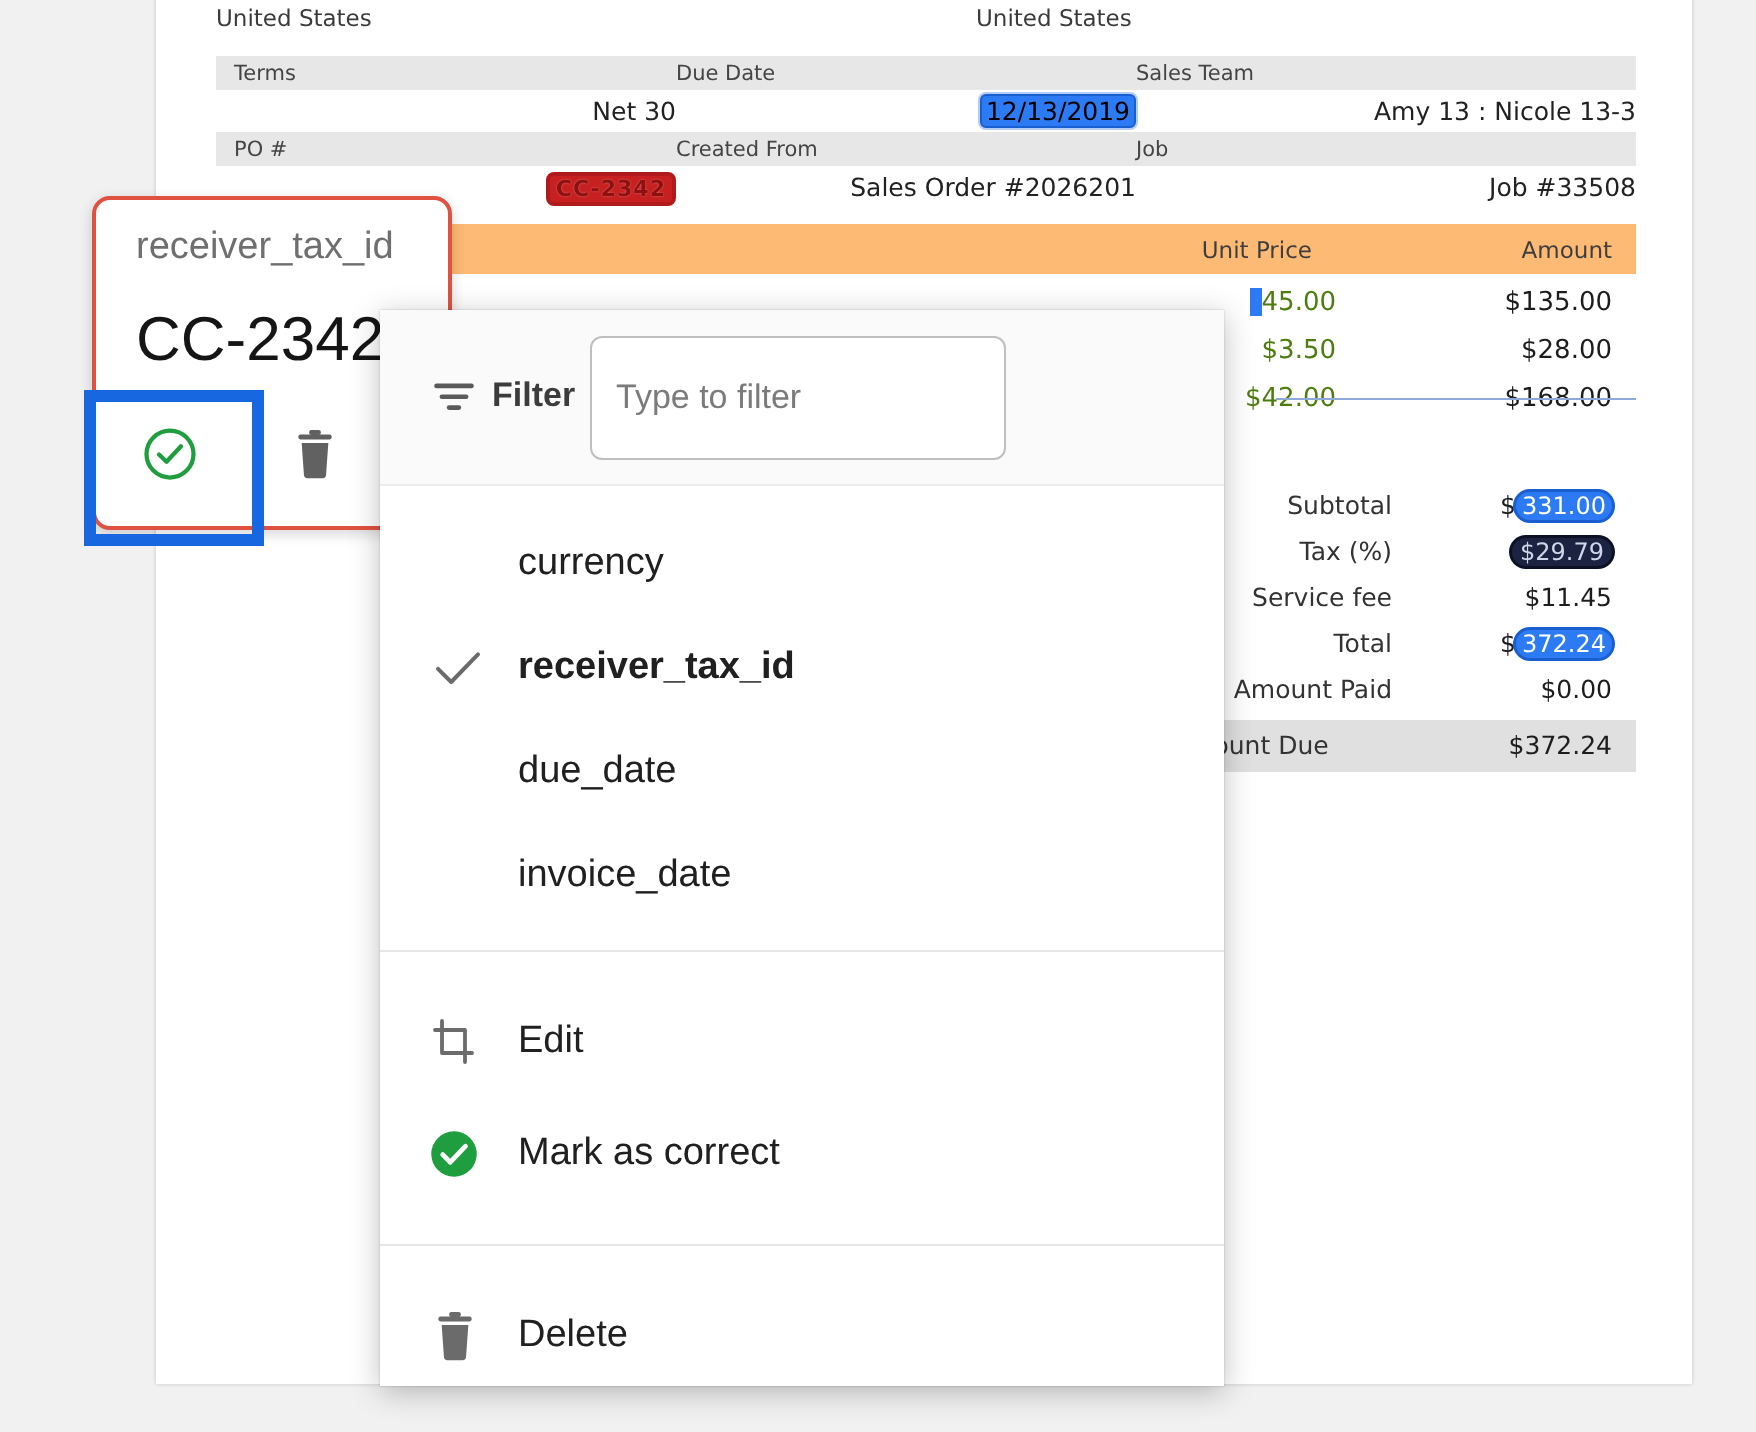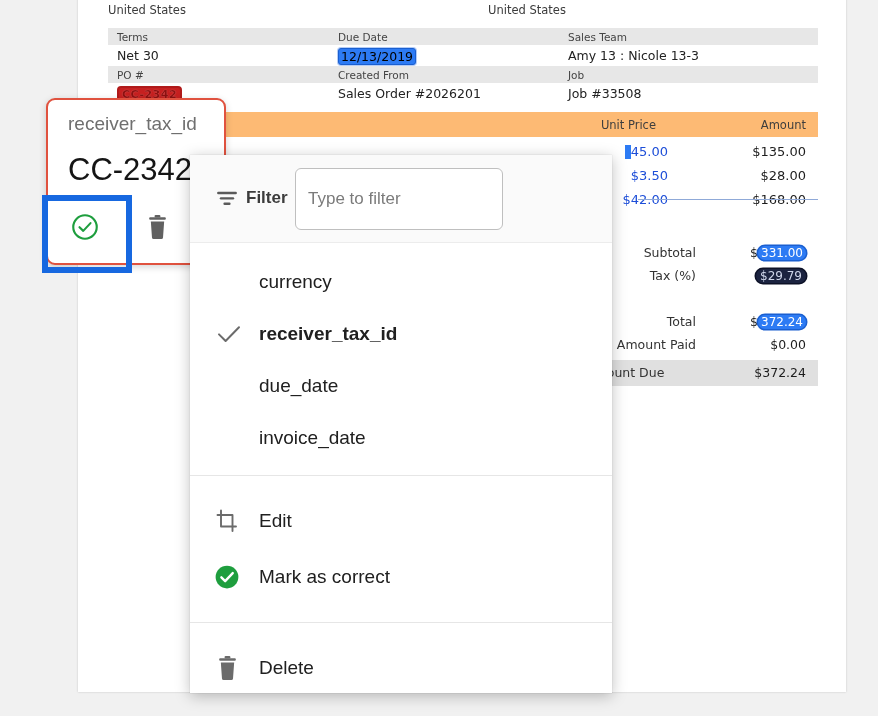--- a/index.html
+++ b/index.html
@@ -32,21 +32,21 @@
   .addr-txt {
     font-family: "DejaVu Sans", sans-serif;
     font-size: 11.5px; color: #3b3b3b;
   }
 
   
   .info-tbl { position: absolute; left: 30px; top: 66px; width: 710px; }
   .info-hdr {
     display: flex; background: #e7e7e7; height: 17px; align-items: center;
   }
-  .info-val { display: flex; height: 21px; align-items: center; }
+  .info-val { display: flex; height: 21px; align-items: center; text-align: right; }
   .c1 { width: 230px; padding-left: 9px; }
   .c2 { width: 230px; }
   .c3 { width: 250px; }
   .hdr-t {
     font-family: "DejaVu Sans", sans-serif;
     font-size: 10.5px; color: #444;
   }
   .val-t {
     font-family: "DejaVu Sans", sans-serif;
     font-size: 12.5px; color: #222;
@@ -93,21 +93,21 @@
     font-size: 11.5px; color: #3e3e3e;
   }
   .ih-unit { right: 162px; }
   .ih-amt  { right: 12px; }
 
   .item-row {
     position: absolute; left: 30px; width: 710px; height: 24px;
   }
   .cell-unit {
     position: absolute; right: 150px; text-align: right;
-    font-family: "DejaVu Sans", sans-serif; font-size: 13px; color: #1d4ed8;
+    font-family: "DejaVu Sans", sans-serif; font-size: 13px; color: #4d7c0f;
   }
   .cell-amt {
     position: absolute; right: 12px; text-align: right;
     font-family: "DejaVu Sans", sans-serif; font-size: 13px; color: #1d1d1d;
   }
   .caret-blue {
     display: inline-block; width: 6px; height: 14px;
     background: #2d7bf4; vertical-align: -3px;
   }
 
@@ -315,20 +315,24 @@
     <div class="tot-row" style="top:283px">
       <span class="tot-lbl">Subtotal</span>
       <span class="tot-val"><span>$</span><span class="chip-sel">331.00</span></span>
     </div>
 
     <div class="tot-row" style="top:306px">
       <span class="tot-lbl">Tax (%)</span>
       <span class="tot-val"><span class="chip-dark">$29.79</span></span>
     </div>
 
+    <div class="tot-row" style="top:329px">
+      <span class="tot-lbl">Service fee</span>
+      <span class="tot-val">$11.45</span>
+    </div>
 
     <div class="tot-row" style="top:352px">
       <span class="tot-lbl">Total</span>
       <span class="tot-val"><span>$</span><span class="chip-sel">372.24</span></span>
     </div>
 
     <div class="tot-row" style="top:375px">
       <span class="tot-lbl">Amount Paid</span>
       <span class="tot-val">$0.00</span>
     </div>

